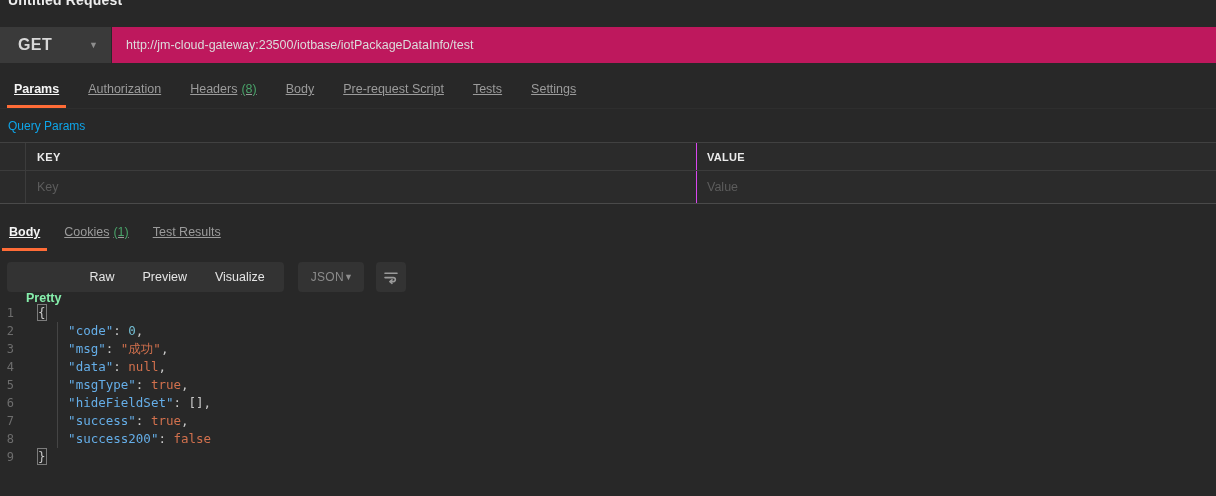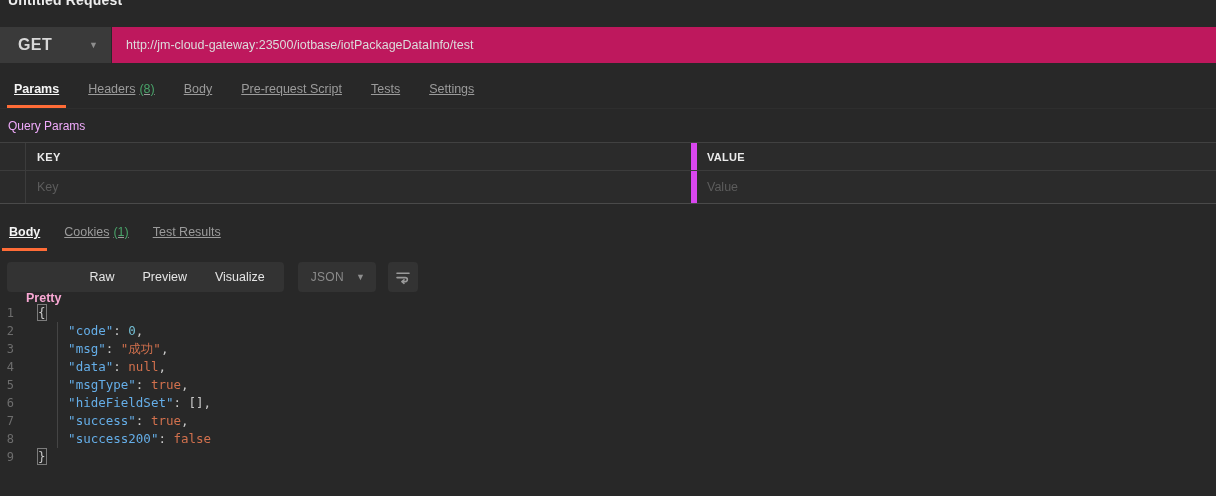--- a/index.html
+++ b/index.html
@@ -38,42 +38,42 @@
   .tab { position:relative; padding:9px 0 12px 0; cursor:pointer; white-space:nowrap;text-decoration:underline; }
   .tab .count { color:#49a269; margin-left:4px; }
   .tab.active { color:#f5f5f5; font-weight:600; }
   .tab.active::after {
     content:""; position:absolute; left:-7px; right:-7px; bottom:0;
     height:3px; background:#ff6c37;
   }
   .req-tabs { margin-top:10px; padding-left:14px; gap:29px; border-bottom:1px solid #2e2e2e; }
 
   
-  .qp-label { margin:10px 0 9px 8px; font-size:12px; color:#f0abfc; }
+  .qp-label { margin:10px 0 9px 8px; font-size:12px; color:#0ea5e9; }
   .qp-table { border-top:1px solid #414141; border-bottom:1px solid #4a4a4a; background:#2b2b2b; }
   .qp-row { display:flex; align-items:stretch; }
   .qp-row.head { height:28px; border-bottom:1px solid #3c3c3c; }
   .qp-row.body { height:32px; }
   .cell { display:flex; align-items:center; }
   .cell-check { width:26px; border-right:1px solid #3c3c3c; flex-shrink:0; }
-  .cell-key { width:671px; border-right:6px solid #d946ef; padding-left:11px; flex-shrink:0; }
+  .cell-key { width:671px; border-right:1px solid #d946ef; padding-left:11px; flex-shrink:0; }
   .cell-value { flex:1; padding-left:10px; }
   .col-head { font-size:11px; font-weight:700; color:#ebebeb; letter-spacing:.3px; }
   .placeholder { font-size:12.5px; color:#5c5c5c; }
 
   
   .resp-tabs { margin-top:12px; padding-left:9px; gap:24px; }
 
   
   .toolbar { display:flex; align-items:center; margin:11px 0 0 7px; }
   .seg { display:flex; align-items:center; background:#333333; border-radius:4px; height:30px; padding:0 5px; }
   .seg-item { padding:0 14px; font-size:12.5px; color:#e5e5e5; cursor:pointer; line-height:30px; }
-  .seg-item.active { color:#f9a8d4; font-weight:600;margin-top:42px; }
+  .seg-item.active { color:#86efac; font-weight:600;margin-top:42px; }
   .lang-dd {
-    display:flex; align-items:center; gap:12px; background:#333333; border-radius:4px;
+    display:flex; align-items:center; background:#333333; border-radius:4px;
     height:30px; padding:0 11px 0 13px; margin-left:14px; cursor:pointer;
     font-size:12px; color:#8b8b8b; letter-spacing:.3px;
   }
   .icon-btn {
     width:30px; height:30px; background:#333333; border-radius:4px; margin-left:12px;
     display:flex; align-items:center; justify-content:center; cursor:pointer;
   }
 
   
   .editor {
@@ -104,20 +104,23 @@
     <span class="chev">▼</span>
   </div>
   <div class="url-field">
     <span>http://jm-cloud-gateway:23500/iotbase/iotPackageDataInfo/test</span>
   </div>
 </div>
 
 <div class="tabs req-tabs">
   <div class="tab active">
     <span>Params</span>
+  </div>
+  <div class="tab">
+    <span>Authorization</span>
   </div>
   <div class="tab">
     <span>Headers</span><span class="count">(8)</span>
   </div>
   <div class="tab">
     <span>Body</span>
   </div>
   <div class="tab">
     <span>Pre-request Script</span>
   </div>

